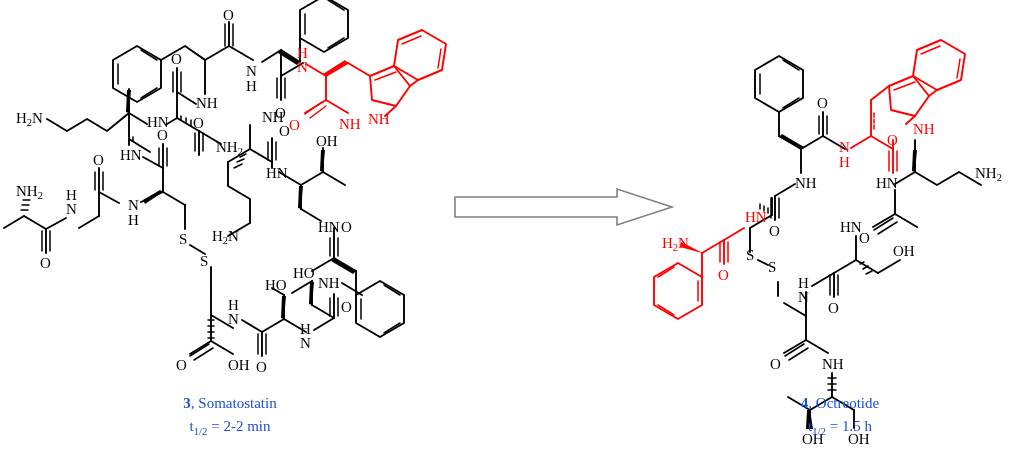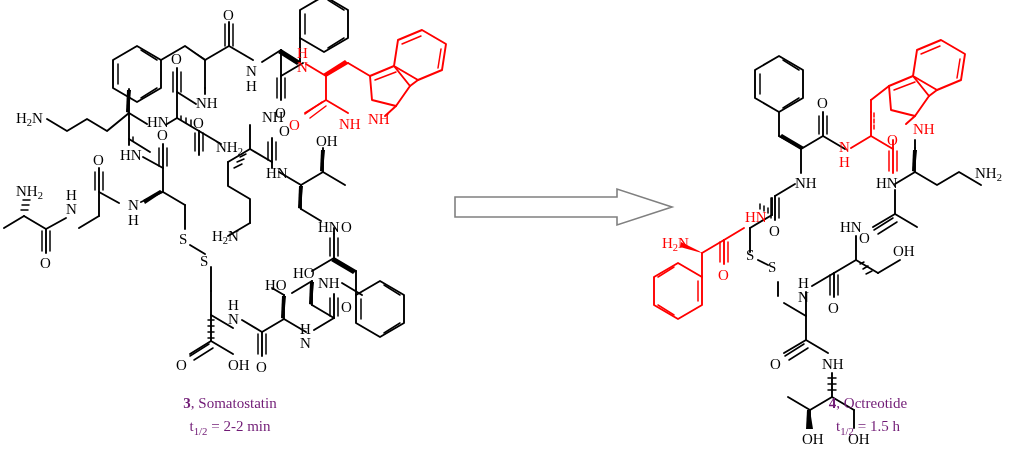--- a/index.html
+++ b/index.html
@@ -9,29 +9,29 @@
     font-family:"Liberation Serif", serif;
     position:relative;
     overflow:hidden;
   }
   #figure{position:absolute;left:0;top:0;width:1028px;height:461px;}
   .cap{
     position:absolute;
     text-align:center;
     font-family:"Liberation Serif", serif;
     font-size:15px;
-    color:#701a75;
+    color:#1d4ed8;
     line-height:1.55;
     white-space:nowrap;
   }
   .cap .num{font-weight:bold;}
   .cap .ln{display:block;}
   sub{font-size:0.72em;font-family:Liberation Serif, serif;}
   #cap-left{left:60px;top:392px;width:340px;}
-  #cap-right{left:708px;top:392px;width:320px;}
+  #cap-right{left:680px;top:392px;width:320px;}
   svg{display:block;}
 </style>
 </head>
 <body>
 
 <svg id="figure" viewBox="0 0 1028 461">
 
   <defs>
     <style>
       .bk{stroke:#000;stroke-width:1.9;fill:none;stroke-linecap:round;stroke-linejoin:round;}

